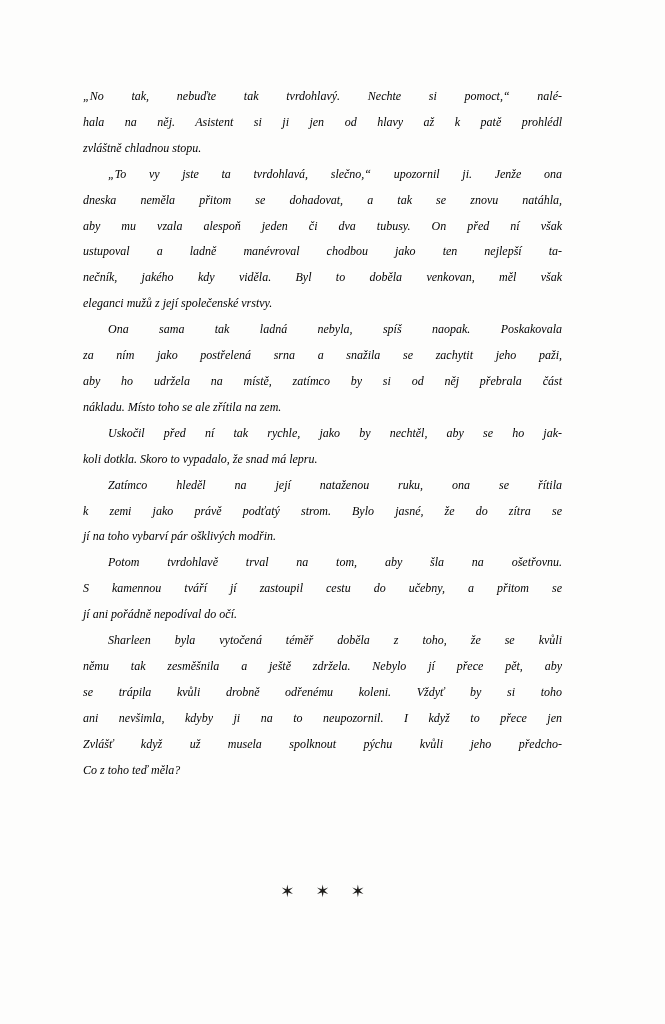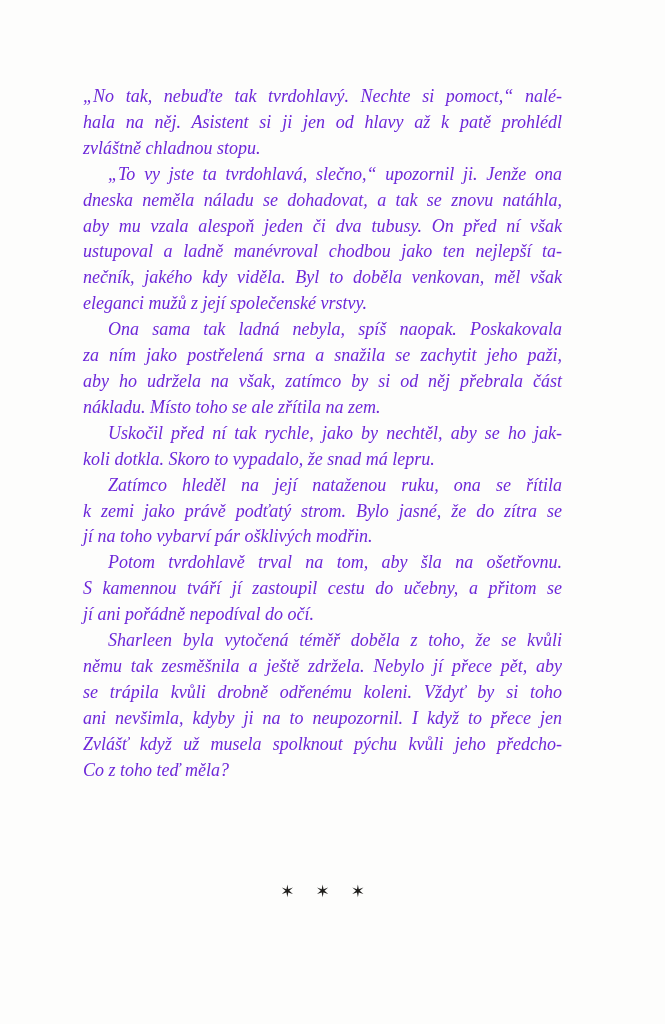--- a/index.html
+++ b/index.html
@@ -14,23 +14,23 @@
     background: #fdfdfc;
     overflow: hidden;
   }
   .text-block {
     position: absolute;
     left: 83px;
     top: 84px;
     width: 479px;
     font-family: "Liberation Serif", "DejaVu Serif", serif;
     font-style: italic;
-    font-size: 18px;
+    font-size: 12px;
     line-height: 25.9px;
-    color: #6d28d9;
+    color: #000000;
   }
   .line {
     text-align: justify;
     text-align-last: justify;
   }
   .line.indent {
     text-indent: 25px;
     font-family: Liberation Serif, serif;
   }
   .line.last {
@@ -56,28 +56,28 @@
 </style>
 </head>
 <body>
 
 <main class="page">
   <section class="text-block">
       <div class="line">„No tak, nebuďte tak tvrdohlavý. Nechte si pomoct,“ nalé-</div>
       <div class="line">hala na něj. Asistent si ji jen od hlavy až k patě prohlédl</div>
       <div class="line last">zvláštně chladnou stopu.</div>
       <div class="line indent">„To vy jste ta tvrdohlavá, slečno,“ upozornil ji. Jenže ona</div>
-      <div class="line">dneska neměla náladu se dohadovat, a tak se znovu natáhla,</div>
+      <div class="line">dneska neměla přitom se dohadovat, a tak se znovu natáhla,</div>
       <div class="line">aby mu vzala alespoň jeden či dva tubusy. On před ní však</div>
       <div class="line">ustupoval a ladně manévroval chodbou jako ten nejlepší ta-</div>
       <div class="line">nečník, jakého kdy viděla. Byl to doběla venkovan, měl však</div>
       <div class="line last">eleganci mužů z její společenské vrstvy.</div>
       <div class="line indent">Ona sama tak ladná nebyla, spíš naopak. Poskakovala</div>
       <div class="line">za ním jako postřelená srna a snažila se zachytit jeho paži,</div>
-      <div class="line">aby ho udržela na však, zatímco by si od něj přebrala část</div>
+      <div class="line">aby ho udržela na místě, zatímco by si od něj přebrala část</div>
       <div class="line last">nákladu. Místo toho se ale zřítila na zem.</div>
       <div class="line indent">Uskočil před ní tak rychle, jako by nechtěl, aby se ho jak-</div>
       <div class="line last">koli dotkla. Skoro to vypadalo, že snad má lepru.</div>
       <div class="line indent">Zatímco hleděl na její nataženou ruku, ona se řítila</div>
       <div class="line">k zemi jako právě podťatý strom. Bylo jasné, že do zítra se</div>
       <div class="line last">jí na toho vybarví pár ošklivých modřin.</div>
       <div class="line indent">Potom tvrdohlavě trval na tom, aby šla na ošetřovnu.</div>
       <div class="line">S kamennou tváří jí zastoupil cestu do učebny, a přitom se</div>
       <div class="line last">jí ani pořádně nepodíval do očí.</div>
       <div class="line indent">Sharleen byla vytočená téměř doběla z toho, že se kvůli</div>

